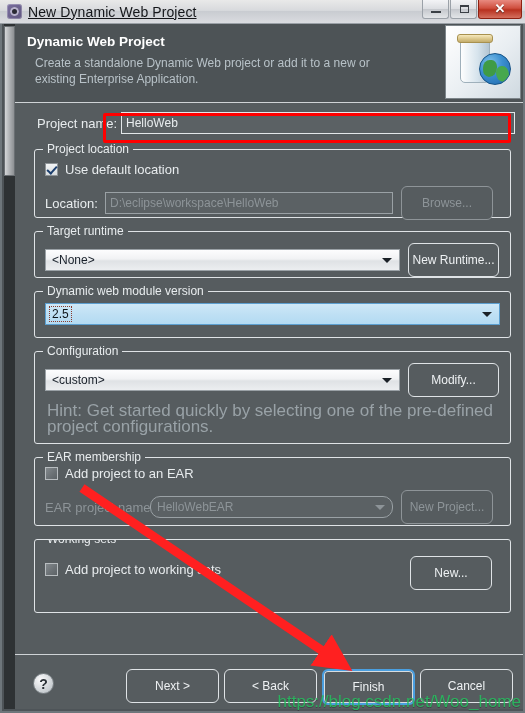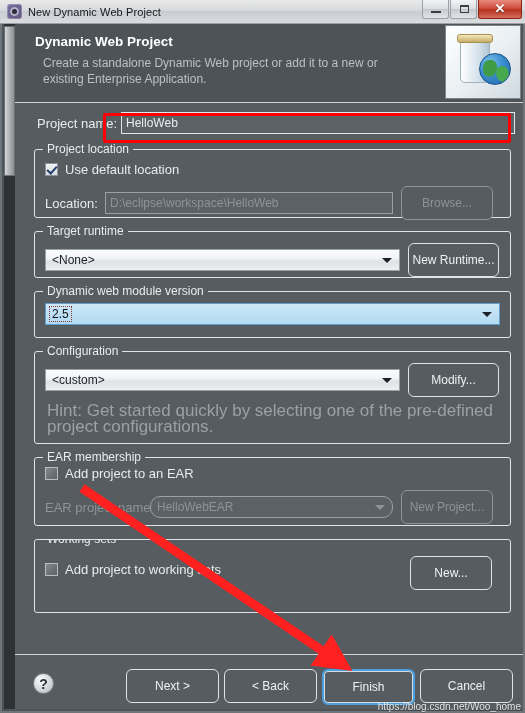--- a/index.html
+++ b/index.html
@@ -48,24 +48,25 @@
   .app-icon::after {
     content: "";
     position: absolute;
     left: 3px; top: 3px;
     width: 9px; height: 9px;
     border-radius: 50%;
     background: #2a2a33;
     box-shadow: inset 0 0 0 2px #b9b3cf;
   }
   .tb-title {
-    font-size: 11px;
+    font-size: 14px;
     color: #14161a;
     white-space: nowrap;
     letter-spacing: 0.1px;
+    text-decoration: underline;
   }
   .tb-buttons {
     display: flex;
     align-items: flex-start;
     height: 24px;
     padding-right: 3px;
   }
   .tb-btn {
     width: 27px; height: 19px;
     margin-left: 1px;
@@ -140,21 +141,21 @@
     background: #565c5f;
   }
 
   
   .banner {
     position: relative;
     height: 79px;
     background: #4d5356;
     border-bottom: 1px solid #cfd3d6;
     box-sizing: border-box;
-    padding: 10px 0 0 20px;
+    padding: 10px 0 0 12px;
   }
   .banner-title {
     font-size: 13.5px;
     font-weight: bold;
     color: #ffffff;
     margin-bottom: 6px;
   }
   .banner-desc {
     font-size: 12px;
     color: #b8c2c8;
@@ -419,22 +420,22 @@
   }
   .bar-buttons .btn {
     width: 93px; height: 27px;
     margin-left: 5px;
   }
 
   
   .watermark {
     position: absolute;
     right: 4px; bottom: 1px;
-    font-size: 10px;
-    color: #ffffff;
+    font-size: 17px;
+    color: #22c55e;
     opacity: 0.82;
     font-family: "Liberation Sans", sans-serif;
     white-space: nowrap;
     z-index: 50;
     text-shadow: 0 1px 0 rgba(0,0,0,0.3);
   }
 
   
   .arrow-overlay {
     position: absolute;

